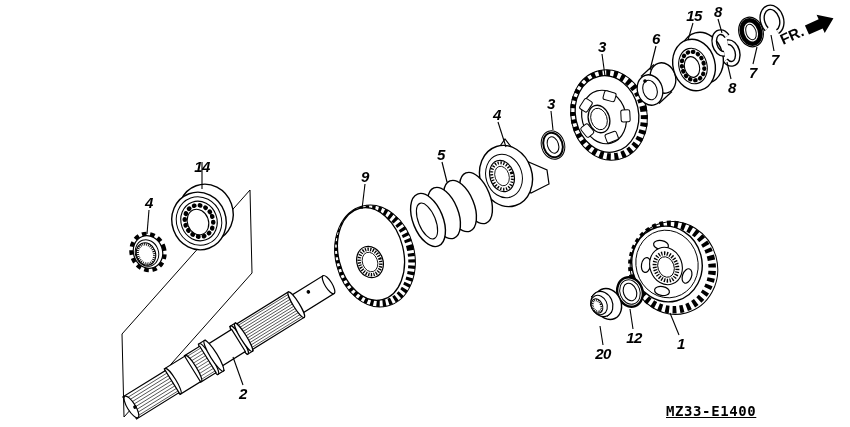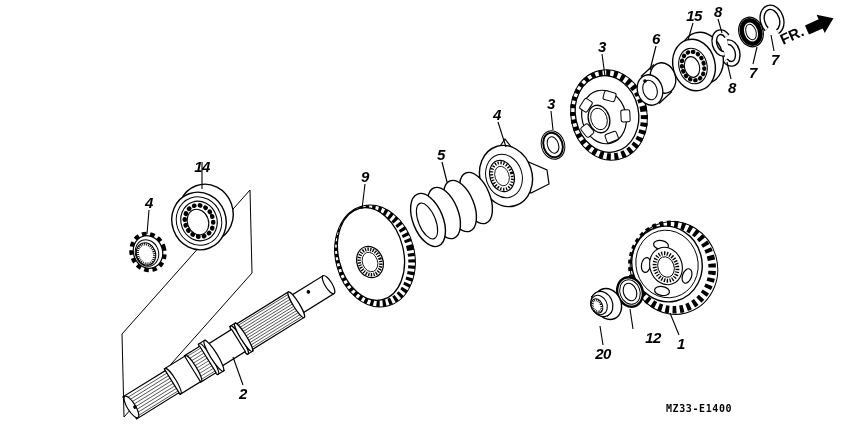--- a/index.html
+++ b/index.html
@@ -2,21 +2,21 @@
 <html><head>
 <meta charset="utf-8">
 <style>
   html,body{margin:0;padding:0;background:#fff;}
   .stage{position:relative;width:850px;height:427px;background:#ffffff;overflow:hidden;
          font-family:"Liberation Sans",sans-serif;}
   .stage svg{position:absolute;left:0;top:0;}
   .callout{position:absolute;transform:translate(-50%,-50%);font-weight:700;font-size:15px;
            color:#000;line-height:1;letter-spacing:-0.5px;white-space:nowrap;font-style:italic;}
   .code{position:absolute;font-family:"DejaVu Sans Mono","Liberation Mono",monospace;
-        font-weight:700;font-size:10px;letter-spacing:0.6px;color:#000;white-space:nowrap;}
+        font-weight:700;font-size:14px;letter-spacing:0.6px;color:#000;white-space:nowrap;text-decoration:underline;}
 </style>
 </head>
 <body>
 
 <div class="stage">
 
 <svg width="850" height="427" viewBox="0 0 850 427">
   <g fill="#fff" stroke="#000" stroke-width="1.2">
 
     <polygon points="250,190 122,334 124,417 252,273" fill="none" stroke-width="1"></polygon>
@@ -253,21 +253,21 @@
 <div class="callout" style="left:602px;top:46px">3</div>
 <div class="callout" style="left:497px;top:114px">4</div>
 <div class="callout" style="left:441px;top:154px">5</div>
 <div class="callout" style="left:656px;top:38px">6</div>
 <div class="callout" style="left:753px;top:72px">7</div>
 <div class="callout" style="left:718px;top:11px">8</div>
 <div class="callout" style="left:732px;top:87px">8</div>
 <div class="callout" style="left:365px;top:176px">9</div>
 <div class="callout" style="left:603px;top:353px">20</div>
 <div class="callout" style="left:149px;top:202px">4</div>
-<div class="callout" style="left:653px;top:337px">12</div>
+<div class="callout" style="left:634px;top:337px">12</div>
 <div class="callout" style="left:551px;top:103px">3</div>
 <div class="callout" style="left:202px;top:166px">14</div>
 <div class="callout" style="left:694px;top:15px">15</div>
 <div class="callout" style="left:775px;top:59px">7</div>
 
 <div class="code" style="left:666px;top:403px">MZ33-E1400</div>
 
 </div>
 
 </body></html>

